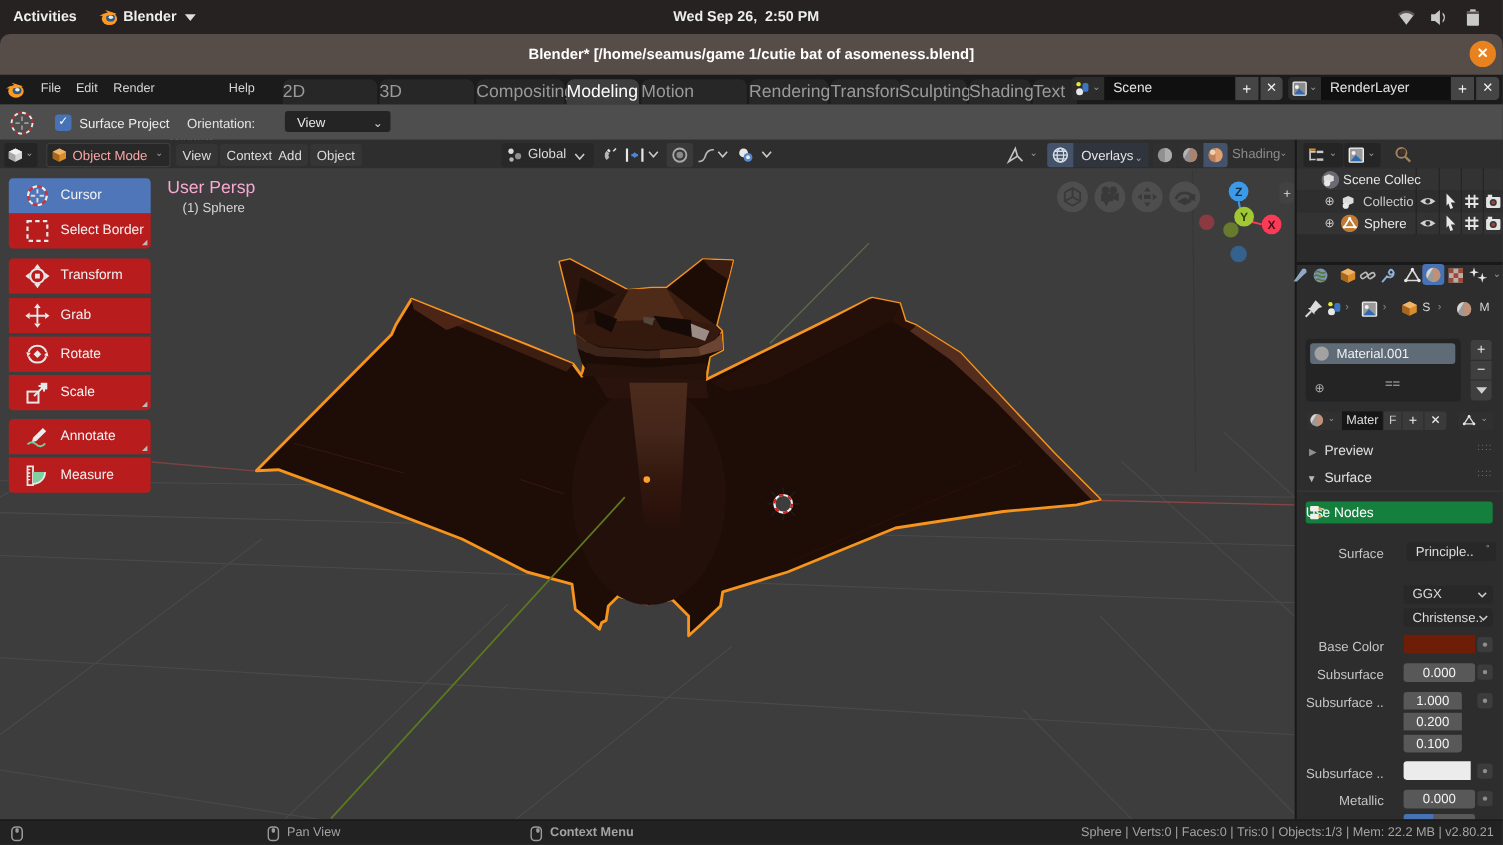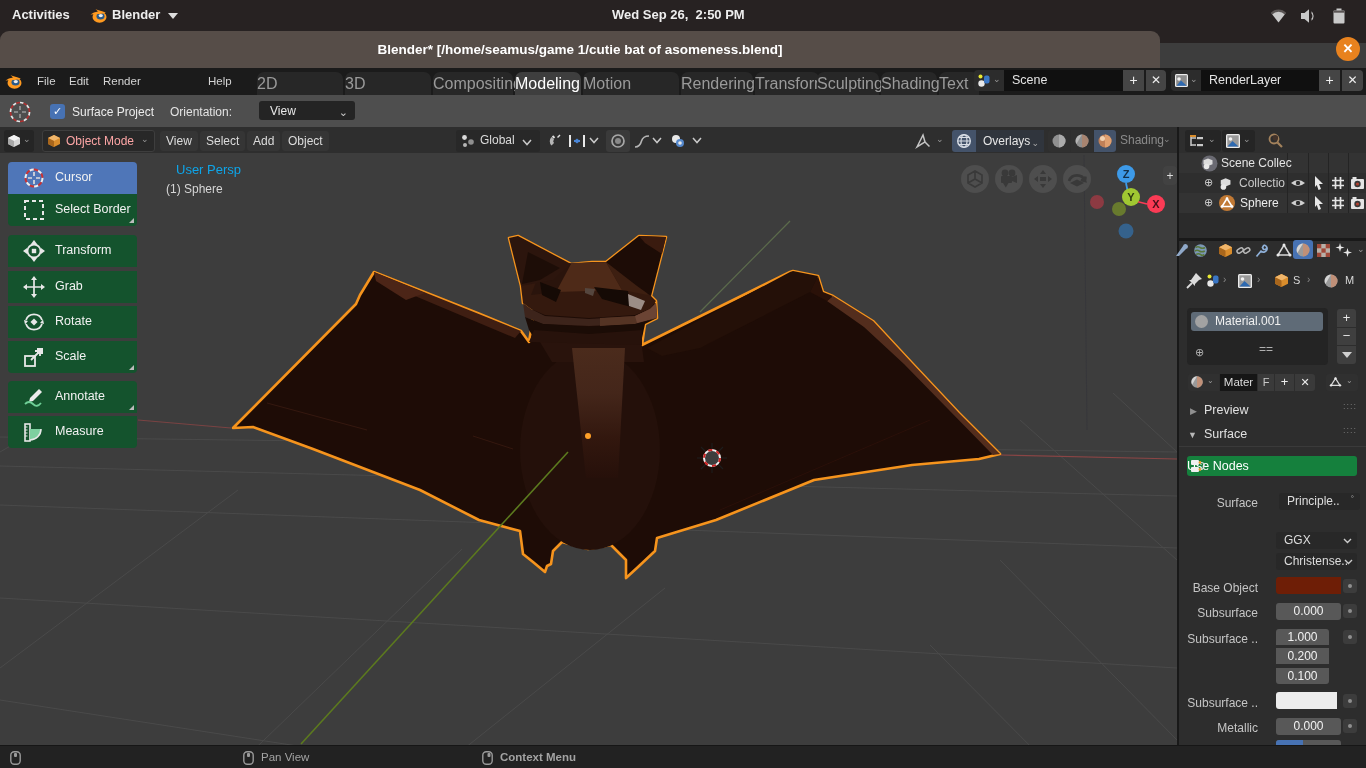--- a/index.html
+++ b/index.html
@@ -2,38 +2,38 @@
 <html><head>
 <meta charset="utf-8">
 <style>
 * { margin:0; padding:0; box-sizing:border-box; }
 html,body { width:1366px; height:768px; overflow:hidden; background:#3d3d3d; font-family:"Liberation Sans", sans-serif; }
 #stage { position:absolute; left:0; top:0; width:1366px; height:768px; }
 .abs { position:absolute; }
 
 #topbar { left:0; top:0; width:1366px; height:31px; background:#272222; color:#eee; font-size:13px; font-weight:bold; }
 
-#titlebar { left:0; top:31px; width:1160px; height:37px; background:#564d48; border-radius:9px 9px 0 0; color:#fff; font-size:13.5px; font-weight:bold; text-align:center; line-height:37px; }
+#titlebar { left:0; top:31px; width:1366px; height:37px; background:#564d48; border-radius:9px 9px 0 0; color:#fff; font-size:13.5px; font-weight:bold; text-align:center; line-height:37px; }
 #closebtn { left:1336px; top:37px; width:24px; height:24px; border-radius:50%; background:#e8821e; color:#fff; text-align:center; line-height:24px; font-size:13px; font-weight:bold; }
 
 #menubar { left:0; top:68px; width:1366px; height:27px; background:#1b1b1b; }
 .menuitem { position:absolute; top:7px; color:#d4d4d4; font-size:11.5px; }
 .wstab { position:absolute; top:4px; height:23px; border-radius:7px 7px 0 0; background:#272727; color:#9a9a9a; font-size:16px; line-height:23px; }
 .wstab.active { background:#3e3e3e; color:#fefefe; }
 
 #toolrow { left:0; top:95px; width:1366px; height:32px; background:#4e4e4e; }
 
 #vpheader { left:0; top:127px; width:1177px; height:26px; background:#2e2e2e; }
 #outheader { left:1179px; top:127px; width:187px; height:26px; background:#2e2e2e; }
 .hmenu { position:absolute; top:4px; height:20px; line-height:20px; padding:0 6px; background:#353535; border-radius:3px; color:#dcdcdc; font-size:12px; }
 
 #seam { left:1177px; top:127px; width:2px; height:618px; background:#191919; }
 #viewport { left:0; top:153px; width:1177px; height:592px; background:#3d3d3d; }
 
-.tbtn { position:absolute; left:8px; width:129px; height:32px; background:#14532d; color:#f2f2f2; font-size:12.5px; }
+.tbtn { position:absolute; left:8px; width:129px; height:32px; background:#b91c1c; color:#f2f2f2; font-size:12.5px; }
 .tbtn .lbl { position:absolute; left:47px; top:8px; }
 .tbtn.sel { background:#4f76b8; }
 
 #outliner { left:1179px; top:153px; width:187px; height:85px; background:#2b2b2b; }
 #proppanel { left:1179px; top:241px; width:187px; height:504px; background:#2d2d2d; }
 #propsep { left:1179px; top:238px; width:187px; height:3px; background:#191919; }
 .plabel { position:absolute; color:#c5c5c5; font-size:12px; text-align:right; }
 .pfield { position:absolute; background:#585858; border-radius:3px; color:#f2f2f2; font-size:12px; text-align:center; }
 .pmenu { position:absolute; background:#282828; border-radius:3px; color:#dddddd; font-size:12px; }
 .pdot { position:absolute; width:14px; height:14px; background:#3c3c3c; border-radius:3px; }
@@ -143,21 +143,21 @@
   <div class="abs" style="left:42px; top:3px; width:113px; height:22px; background:#282828; border:1px solid #3e3e3e; border-radius:3px;">
     <svg class="abs" style="left:4px; top:3px;" width="14" height="14" viewBox="0 0 14 14">
           <path d="M7 1 L13 4 V10 L7 13 L1 10 V4 Z" fill="#d98d2c"></path>
           <path d="M7 1 L13 4 L7 7 L1 4 Z" fill="#f0b56a"></path>
           <path d="M7 7 V13 L1 10 V4 Z" fill="#a8661c"></path>
         </svg>
     <span class="abs" style="left:23px; top:3px; color:#fca5a5; font-size:12px;">Object Mode</span>
     <span class="abs" style="left:98px; top:3px; color:#999; font-size:9px;">⌄</span>
   </div>
   <span class="hmenu" style="left:160px;">View</span>
-  <span class="hmenu" style="left:200px;">Select</span>
+  <span class="hmenu" style="left:200px;">Context</span>
   <span class="hmenu" style="left:247px;">Add</span>
   <span class="hmenu" style="left:282px;">Object</span>
 
   <div class="abs" style="left:456px; top:3px; width:84px; height:22px; background:#282828; border-radius:3px;">
     <svg class="abs" style="left:5px; top:4px;" width="14" height="14" viewBox="0 0 14 14">
           <circle cx="3.5" cy="3.5" r="2.4" fill="#dadada"></circle>
           <circle cx="10" cy="8" r="2.8" fill="#8f8f8f"></circle>
           <circle cx="4" cy="11" r="2" fill="#b5b5b5"></circle>
         </svg>
     <span class="abs" style="left:24px; top:3px; color:#dcdcdc; font-size:12px;">Global</span>
@@ -374,21 +374,21 @@
     <text x="1126" y="178" fill="#143048">Z</text>
     <circle cx="1131" cy="197" r="9" fill="#a0c832"></circle>
     <text x="1131" y="201" fill="#2e3a10">Y</text>
     <circle cx="1156" cy="204" r="9" fill="#fb3b55"></circle>
     <text x="1156" y="208" fill="#48101a">X</text>
   </g>
 
   <rect x="1163" y="166" width="14" height="19" rx="4" fill="#424242"></rect>
   <text x="1170" y="180" fill="#ddd" font-size="12" text-anchor="middle" font-family="Liberation Sans, sans-serif">+</text>
 </svg>
-<span class="abs" style="left:176px; top:9px; color:#0ea5e9; font-size:13px;">User Persp</span>
+<span class="abs" style="left:152px; top:9px; color:#f9a8d4; font-size:16px;">User Persp</span>
 <span class="abs" style="left:166px; top:29px; color:#d6d6d6; font-size:12px;">(1) Sphere</span>
 
 <div class="tbtn sel" style="top:9px; border-radius:4px 4px 0 0;">
   <svg class="abs" style="left:14px; top:4px;" width="24" height="24" viewBox="0 0 24 24">
           <circle cx="12" cy="12" r="8.5" fill="none" stroke="#eee" stroke-width="2" stroke-dasharray="4.4 4.4"></circle>
           <circle cx="12" cy="12" r="8.5" fill="none" stroke="#cc3333" stroke-width="2" stroke-dasharray="4.4 4.4" stroke-dashoffset="4.4"></circle>
           <path d="M12 6 V10 M12 14 V18 M6 12 H10 M14 12 H18" stroke="#dcdcdc" stroke-width="1.7"></path>
         </svg>
   <span class="lbl">Cursor</span>
 </div>
@@ -665,21 +665,21 @@
       </svg>
 
   <span class="plabel" style="left:0px; top:255px; width:79px;">Surface</span>
   <div class="pmenu" style="left:100px; top:252px; width:81px; height:17px;"><span style="margin-left:8px; line-height:17px;">Principle..</span><span class="abs" style="right:6px; top:1px; font-size:8px; color:#aaa;">°</span></div>
   <div class="pmenu" style="left:97px; top:291px; width:81px; height:17px;"><span style="margin-left:8px; line-height:17px;">GGX</span><svg class="abs" style="right:5px; top:6px;" width="9" height="6" viewBox="0 0 9 6">
           <path d="M1 1 L4.5 4.5 L8 1" fill="none" stroke="#ccc" stroke-width="1.4"></path>
         </svg></div>
   <div class="pmenu" style="left:97px; top:312px; width:81px; height:17px;"><span style="margin-left:8px; line-height:17px;">Christense..</span><svg class="abs" style="right:4px; top:6px;" width="9" height="6" viewBox="0 0 9 6">
           <path d="M1 1 L4.5 4.5 L8 1" fill="none" stroke="#ccc" stroke-width="1.4"></path>
         </svg></div>
-  <span class="plabel" style="left:0px; top:340px; width:79px;">Base Object</span>
+  <span class="plabel" style="left:0px; top:340px; width:79px;">Base Color</span>
   <div class="abs" style="left:97px; top:336px; width:65px; height:17px; background:#6e1e06; border-radius:3px 0 0 3px;"></div>
   <div class="pdot" style="left:164px; top:338px;"></div>
   <span class="plabel" style="left:0px; top:365px; width:79px;">Subsurface</span>
   <div class="pfield" style="left:97px; top:362px; width:65px; height:17px; line-height:17px;">0.000</div>
   <div class="pdot" style="left:164px; top:363px;"></div>
   <span class="plabel" style="left:0px; top:391px; width:79px;">Subsurface ..</span>
   <div class="pfield" style="left:97px; top:388px; width:53px; height:16px; line-height:16px; border-radius:3px 3px 0 0;">1.000</div>
   <div class="pfield" style="left:97px; top:407px; width:53px; height:16px; line-height:16px; border-radius:0;">0.200</div>
   <div class="pfield" style="left:97px; top:427px; width:53px; height:16px; line-height:16px; border-radius:0 0 3px 3px;">0.100</div>
   <div class="pdot" style="left:164px; top:389px;"></div>
@@ -701,14 +701,15 @@
   <svg class="abs" style="left:243px; top:5px;" width="11" height="14" viewBox="0 0 11 14">
         <rect x="0.8" y="0.8" width="9.4" height="12.4" rx="3.5" fill="none" stroke="#9a9a9a" stroke-width="1.4"></rect>
         <rect x="4" y="2" width="3" height="4" rx="1" fill="#9a9a9a"></rect>
       </svg>
   <span class="abs" style="left:261px; top:5px;">Pan View</span>
   <svg class="abs" style="left:482px; top:5px;" width="11" height="14" viewBox="0 0 11 14">
         <rect x="0.8" y="0.8" width="9.4" height="12.4" rx="3.5" fill="none" stroke="#9a9a9a" stroke-width="1.4"></rect>
         <rect x="5.5" y="2" width="3" height="4" rx="1" fill="#9a9a9a"></rect>
       </svg>
   <span class="abs" style="left:500px; top:5px;font-weight:bold;">Context Menu</span>
+  <span class="abs" style="right:8px; top:5px;">Sphere | Verts:0 | Faces:0 | Tris:0 | Objects:1/3 | Mem: 22.2 MB | v2.80.21</span>
 </div>
 </div>
 
 </body></html>

